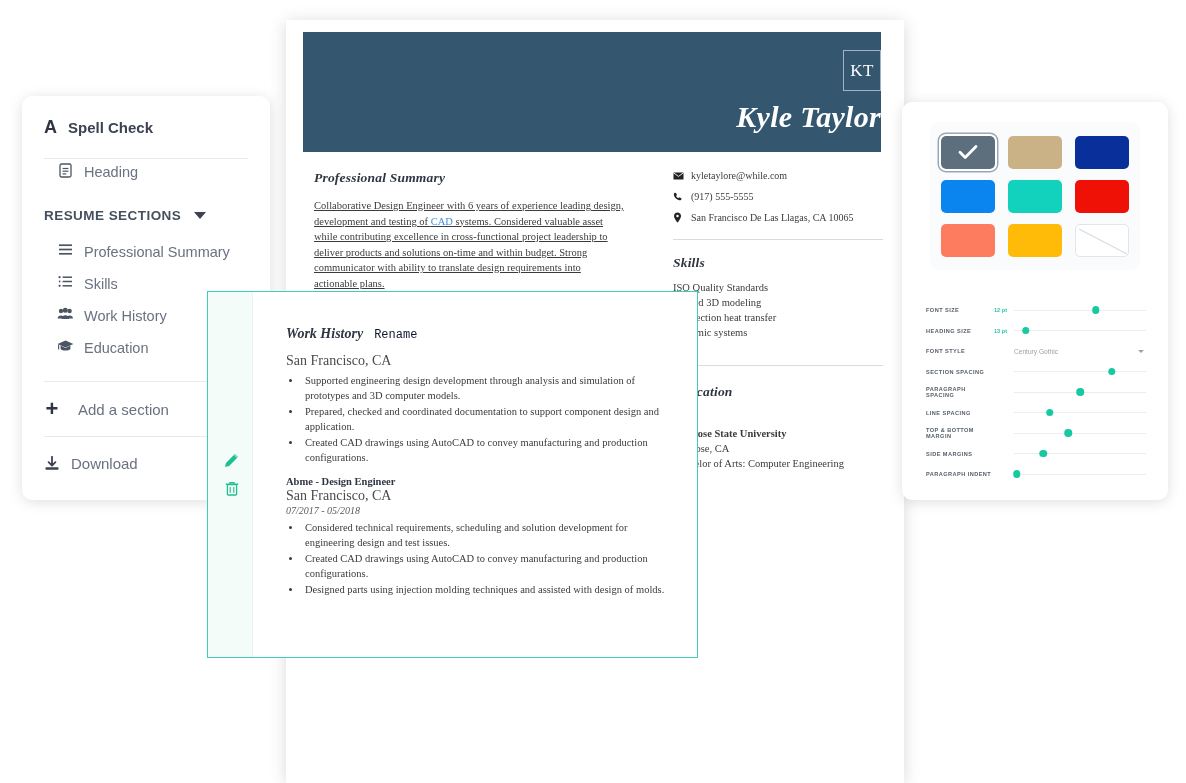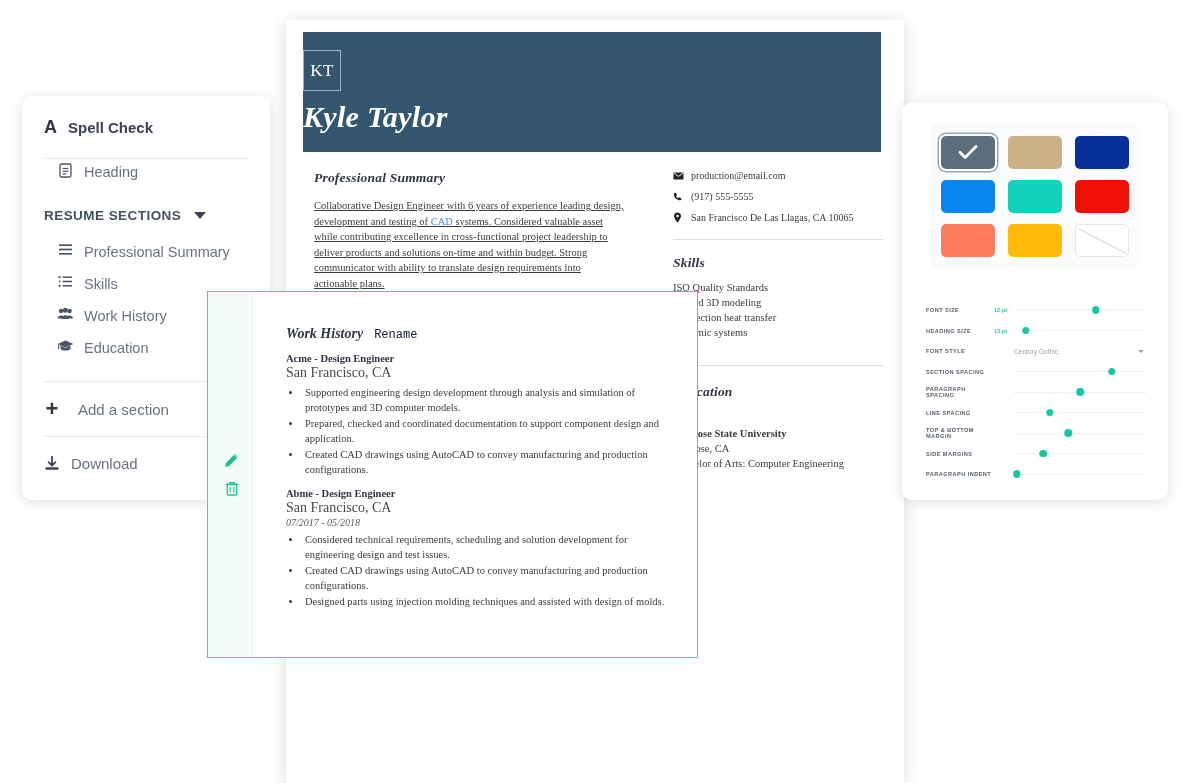--- a/index.html
+++ b/index.html
@@ -61,21 +61,21 @@
   .sb-dl .ic { margin-right:11px; color:#3c4252; display:inline-flex; }
 
   
   #resume-page {
     position:absolute; left:286px; top:20px; width:618px; height:763px;
     background:#ffffff; box-shadow:0 2px 16px rgba(0,0,0,0.15);
   }
   #resume-banner {
     position:absolute; left:17px; top:12px; width:578px; height:120px;
     background:#34566e;
-    display:flex; flex-direction:column; align-items:flex-start; justify-content:center;
+    display:flex; flex-direction:column; align-items:flex-end; justify-content:center;
   }
   #initials-box {
     width:38px; height:41px; border:1.5px solid #9fb3c4;
     display:flex; align-items:center; justify-content:center;
     color:#ffffff; font-family:"Liberation Serif", serif; font-size:17px;
     letter-spacing:.5px;
   }
   #resume-name {
     margin-top:9px; color:#ffffff;
     font-family:"Liberation Serif", serif; font-style:italic; font-weight:700;
@@ -291,21 +291,21 @@
 
 <div class="res-col-right">
 
   <div class="contact-row">
     <span class="ic">
       <svg width="11" height="8" viewBox="0 0 11 8">
           <rect x="0.5" y="0.5" width="10" height="7" fill="#222"></rect>
           <path d="M0.5 0.8 5.5 4.4 10.5 0.8" stroke="#fff" stroke-width="0.9" fill="none"></path>
         </svg>
     </span>
-    <span>production@email.com</span>
+    <span>kyletaylore@while.com</span>
   </div>
   <div class="contact-row">
     <span class="ic">
       <svg width="10" height="10" viewBox="0 0 10 10">
           <path d="M1.4 1.1c.5-.6 1.3-.5 1.7.1l.7 1.2c.2.4.1.9-.3 1.2l-.4.3c.4 1 1.1 1.8 2.1 2.3l.3-.4c.3-.4.8-.5 1.2-.3l1.2.6c.6.3.8 1.1.3 1.6-1 1-2.4.8-3.8-.1C2.8 6.6 1.3 4.9.9 3.3.7 2.4.9 1.6 1.4 1.1z" fill="#222"></path>
         </svg>
     </span>
     <span>(917) 555-5555</span>
   </div>
   <div class="contact-row">
@@ -366,21 +366,20 @@
     </span>
   </div>
 
   <div id="work-body">
     <div id="work-title-row">
       <span id="work-title">Work History</span>
       <span id="work-rename">Rename</span>
     </div>
 
     <div class="job">
-      <div class="job-title">Acme - Design Engineer</div>
       <div class="job-loc">San Francisco, CA</div>
       <ul>
         <li>Supported engineering design development through analysis and simulation of prototypes and 3D computer models.</li>
         <li>Prepared, checked and coordinated documentation to support component design and application.</li>
         <li>Created CAD drawings using AutoCAD to convey manufacturing and production configurations.</li>
       </ul>
     </div>
 
     <div class="job">
       <div class="job-title">Abme - Design Engineer</div>

